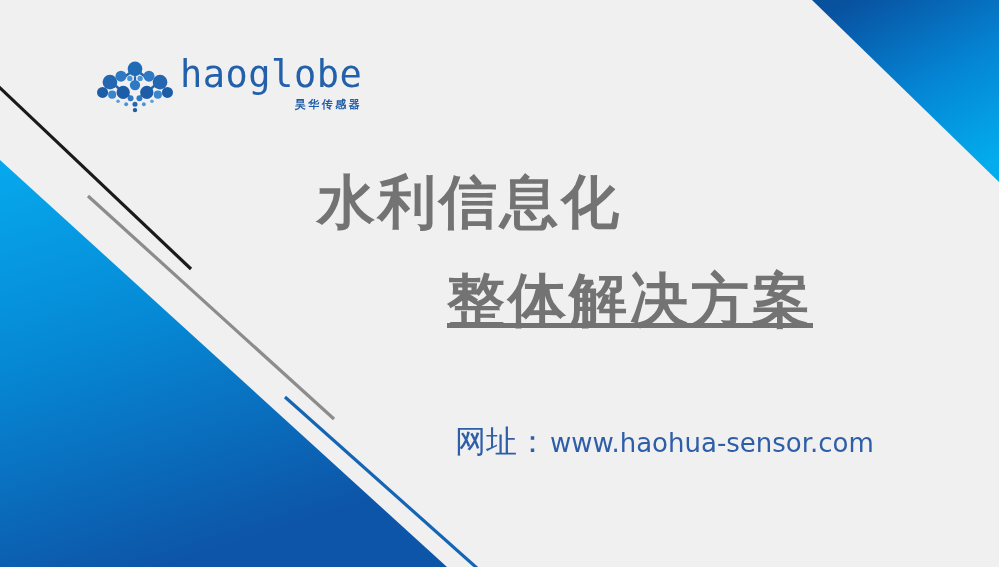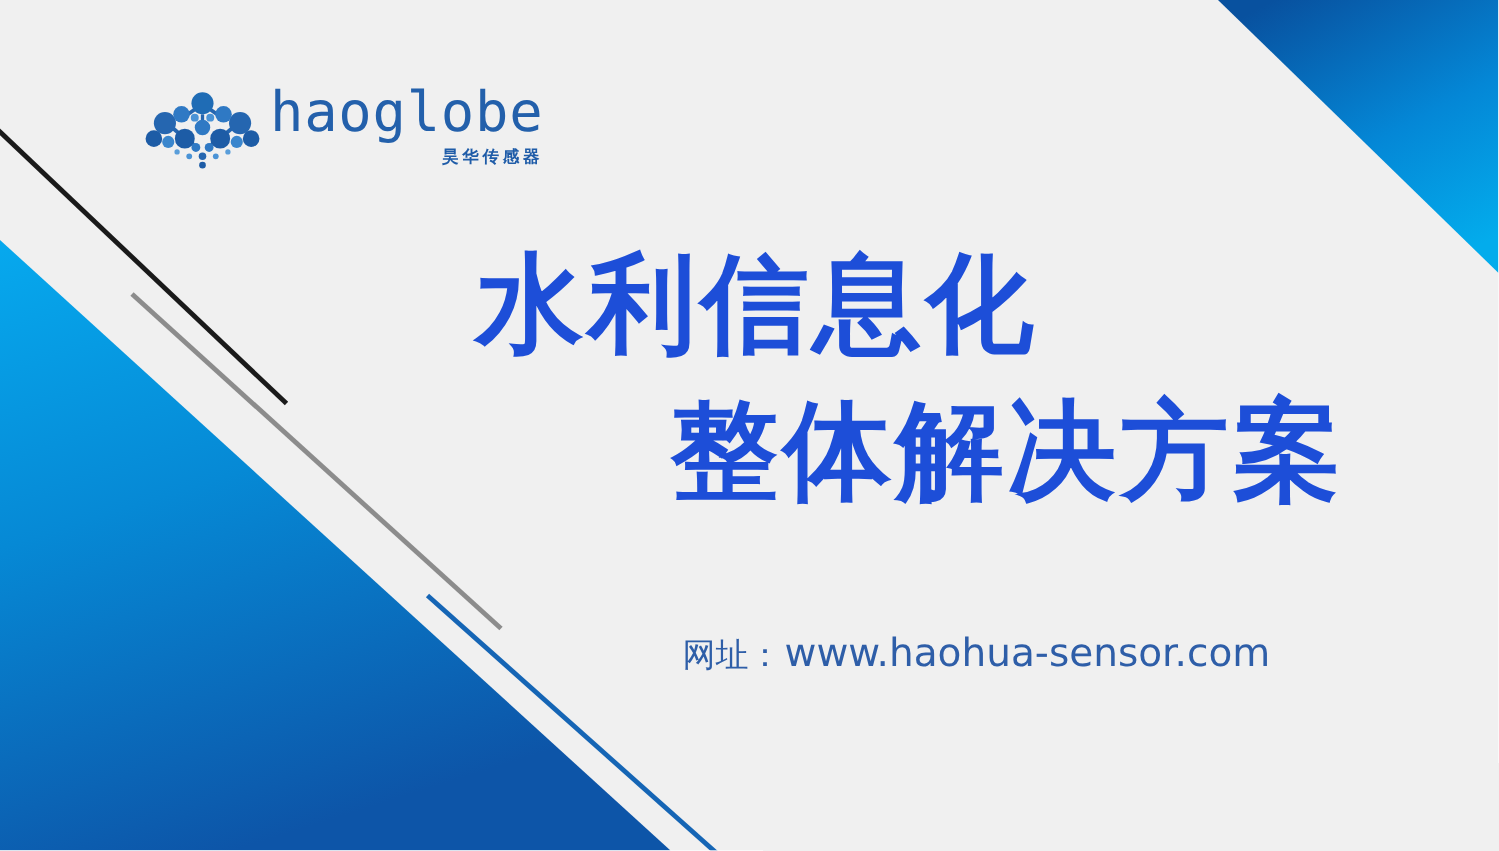--- a/index.html
+++ b/index.html
@@ -67,40 +67,40 @@
     letter-spacing: 2.5px;
     color: #1f5ca8;
     white-space: nowrap;
   }
 
   
   .title-line {
     position: absolute;
     font-family: "DejaVu Sans", sans-serif;
     font-weight: 700;
-    font-size: 72px;
+    font-size: 58px;
     line-height: 64px;
     letter-spacing: 3px;
-    color: #1d4ed8;
+    color: #737373;
     white-space: nowrap;
   }
   #title-line-1 { left: 317px; top: 170px; }
-  #title-line-2 { left: 447px; top: 268px; }
+  #title-line-2 { left: 447px; top: 268px; text-decoration: underline; }
 
   
   #website {
     position: absolute;
     left: 455px;
     top: 421px;
     white-space: nowrap;
     color: #2e5ea8;
     font-family: "DejaVu Sans", sans-serif;
   }
   #website-label {
-    font-size: 22px;
+    font-size: 31px;
     letter-spacing: 0px;
     font-family: Liberation Serif, serif;
   }
   #website-url {
     font-size: 26px;
     letter-spacing: 0px;
     margin-left: 2px;
   }
 </style>
 </head>

